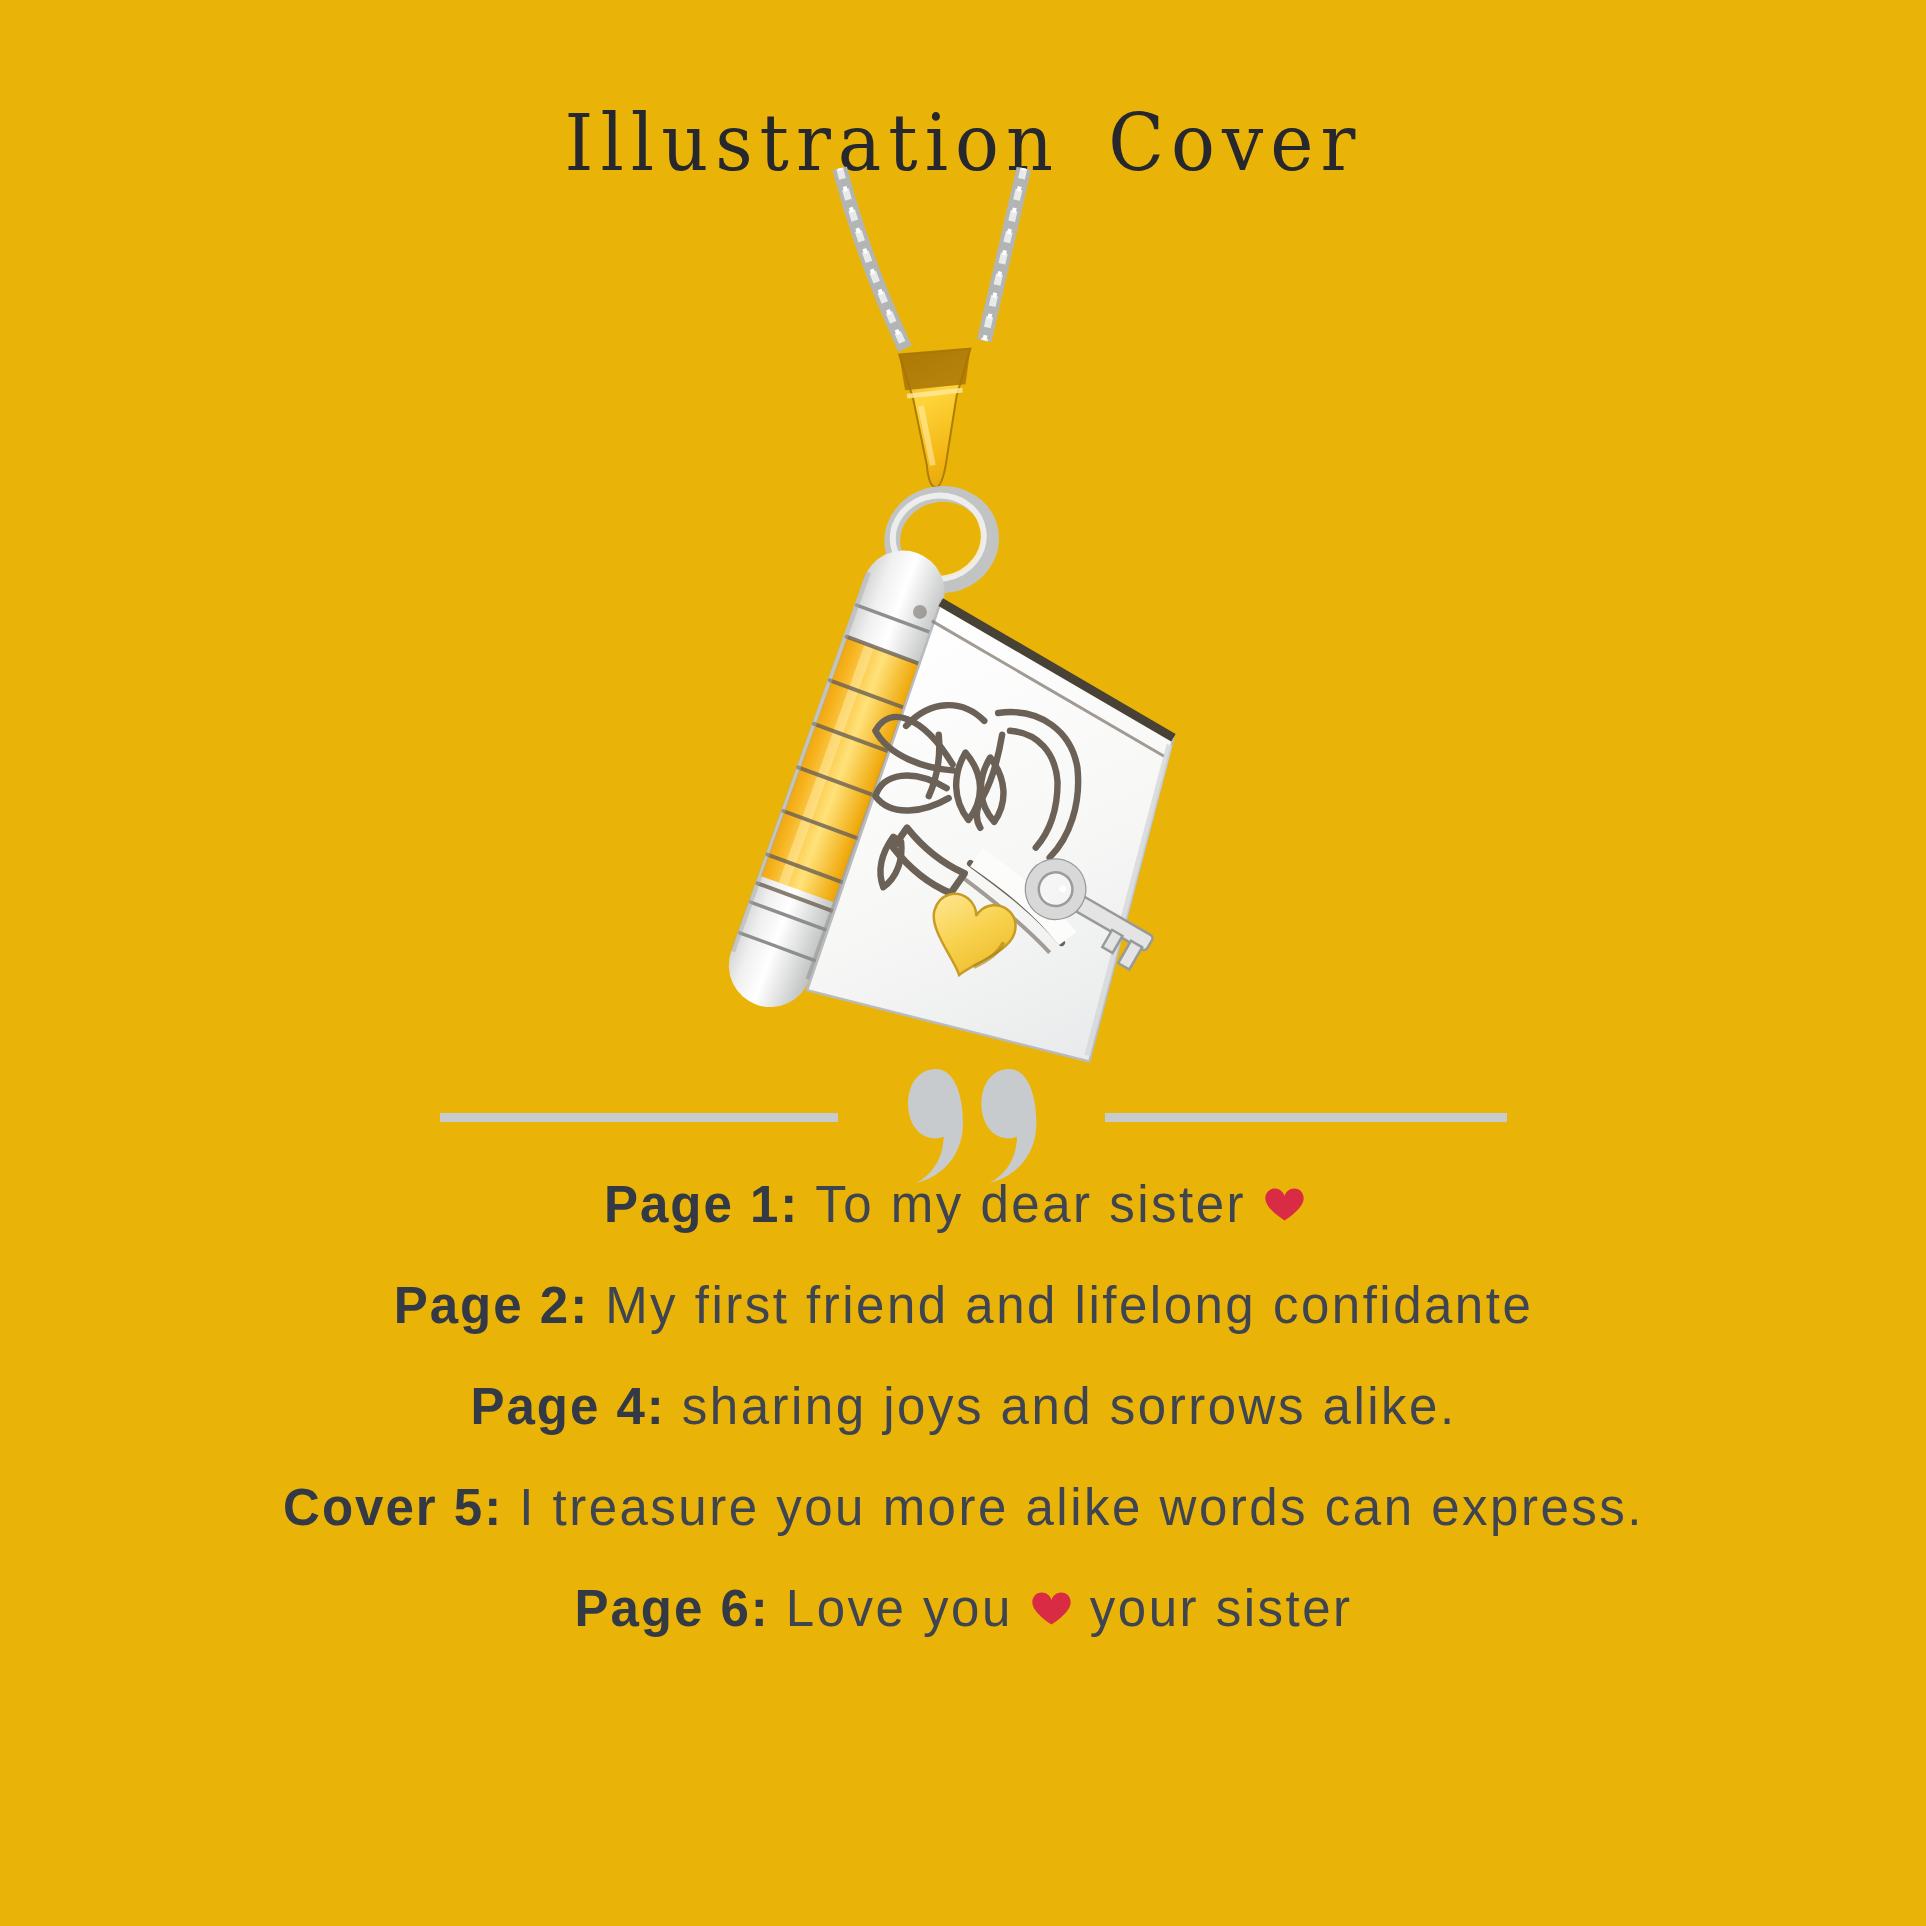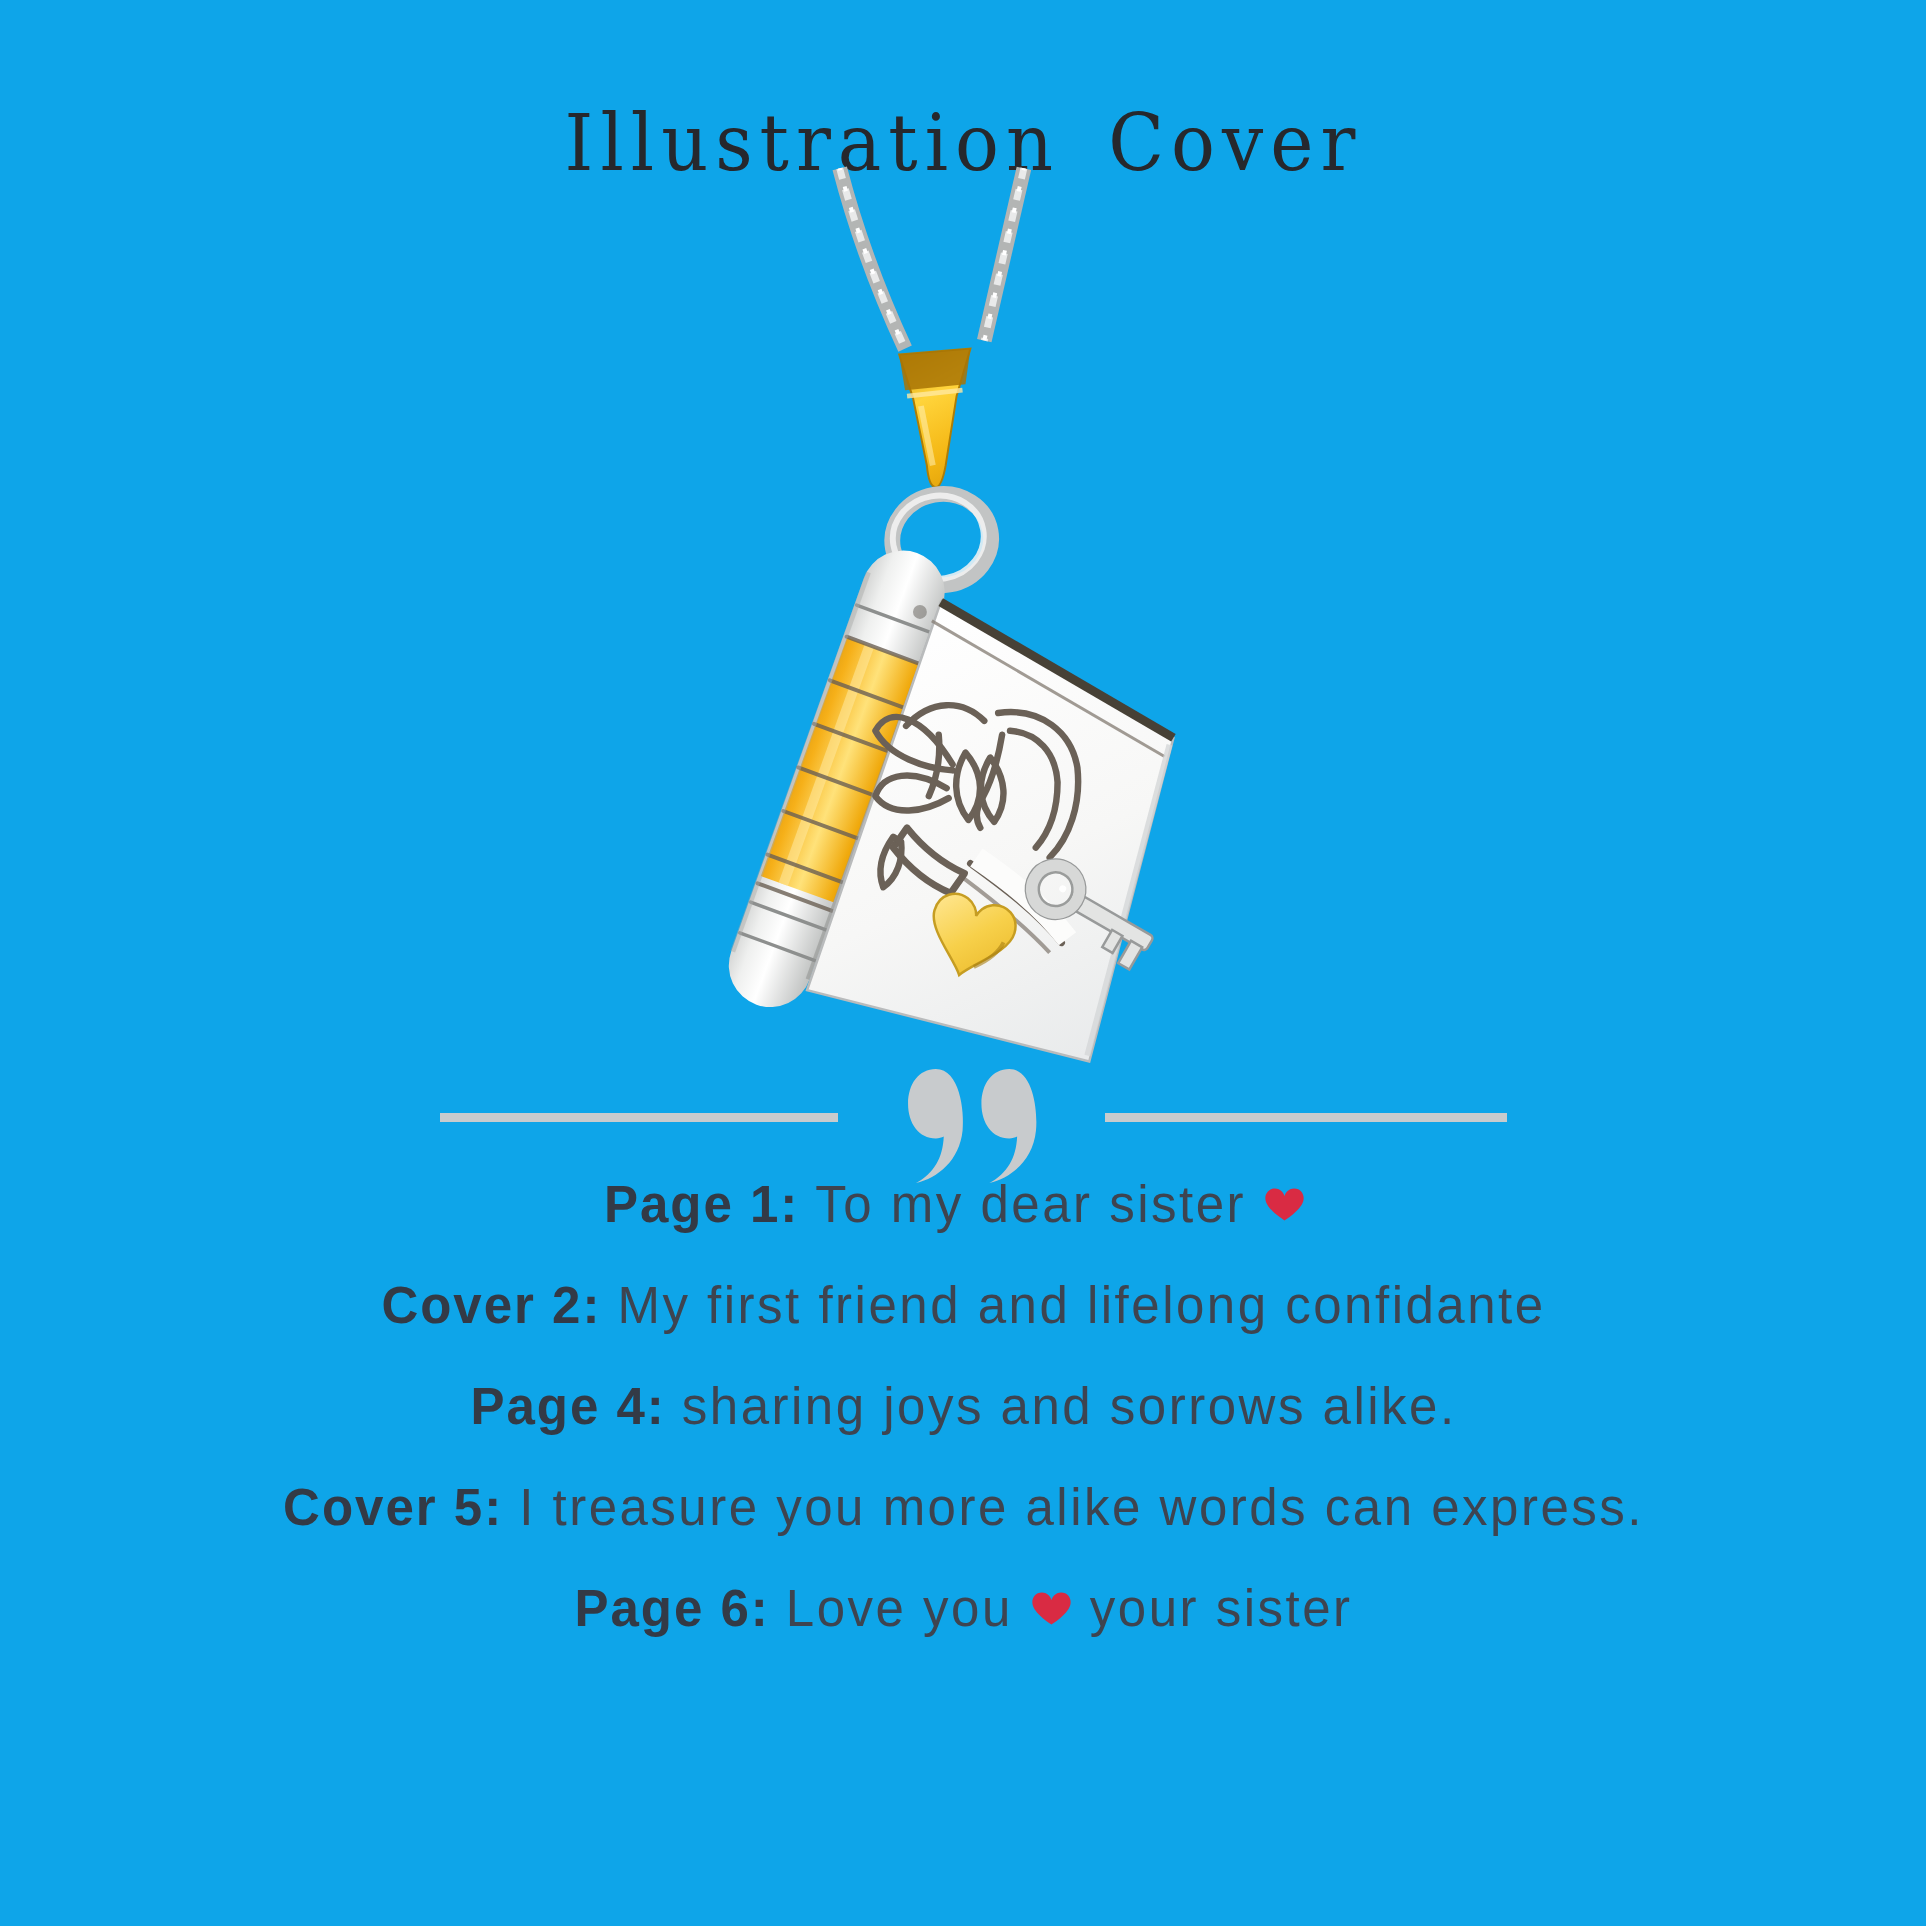--- a/index.html
+++ b/index.html
@@ -1,19 +1,19 @@
 <!DOCTYPE html>
 <html lang="en" style="--title-dark: #26282d; --text-dark: #3e4450; --label-dark: #333a46; --divider-gray: #c8cbcd; --heart-red: #d92b43; --gold: #f2ae14; --gold-light: #ffd95e; --silver: #cfd1d0; --silver-dark: #8f9190; --cover-white: #f9f9f8; --engraving-brown: #6b6157;"><head>
 <meta charset="utf-8">
 <title>Illustration Cover</title>
 <style>
   html,body{margin:0;padding:0;background:#ffffff;}
   body{width:1927px;height:1927px;overflow:hidden;
        font-family:"Liberation Sans","DejaVu Sans",sans-serif;}
-  .canvas{position:relative;width:1927px;height:1927px;background:#0ea5e9;}
+  .canvas{position:relative;width:1927px;height:1927px;background:#eab308;}
 
   .title{
     position:absolute;top:48px;left:0;width:100%;
     text-align:center;
     font-family:"DejaVu Serif","Liberation Serif",serif;
     font-size:73px;font-weight:400;
     letter-spacing:7px;word-spacing:18px;
     color:var(--title-dark,#26282d);
     transform:scaleY(1.08);transform-origin:top center;
     white-space:nowrap;
@@ -193,21 +193,21 @@
   </div>
   <div class="divider-line right"></div>
 
   <ul class="pages">
     <li>
       <span class="page-label">Page 1:</span><span>To my dear sister</span><span class="heart-inline"><svg viewBox="0 0 24 24">
             <path d="M16.6,4.6 C13.8,4.6 12.3,6.9 12,8.3 C11.7,6.9 10.2,4.6 7.4,4.6 C4.4,4.6 2.8,7 2.8,9.2 C2.8,13.6 9.5,18.3 12,19.9 C14.5,18.3 21.2,13.6 21.2,9.2 C21.2,7 19.6,4.6 16.6,4.6 Z"></path>
           </svg></span><span></span>
     </li>
     <li>
-      <span class="page-label">Cover 2:</span><span>My first friend and lifelong confidante</span><span></span>
+      <span class="page-label">Page 2:</span><span>My first friend and lifelong confidante</span><span></span>
     </li>
     <li>
       <span class="page-label">Page 4:</span><span>sharing joys and sorrows alike.</span><span></span>
     </li>
     <li>
       <span class="page-label">Cover 5:</span><span>I treasure you more alike words can express.</span><span></span>
     </li>
     <li>
       <span class="page-label">Page 6:</span><span>Love you</span><span class="heart-inline"><svg viewBox="0 0 24 24">
             <path d="M16.6,4.6 C13.8,4.6 12.3,6.9 12,8.3 C11.7,6.9 10.2,4.6 7.4,4.6 C4.4,4.6 2.8,7 2.8,9.2 C2.8,13.6 9.5,18.3 12,19.9 C14.5,18.3 21.2,13.6 21.2,9.2 C21.2,7 19.6,4.6 16.6,4.6 Z"></path>

